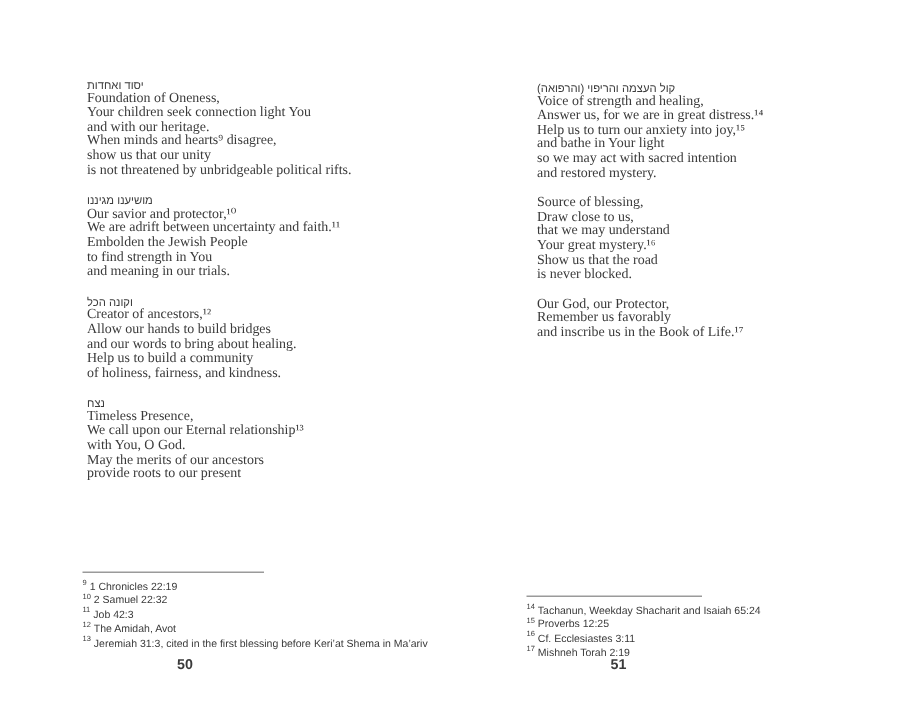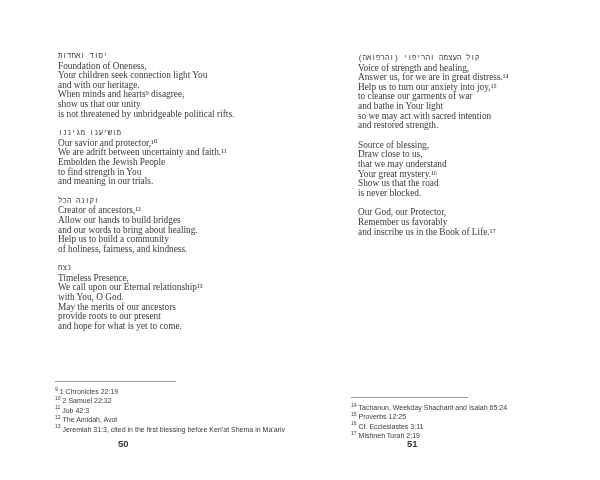--- a/index.html
+++ b/index.html
@@ -9,21 +9,21 @@
     position:relative;
     font-family:"Liberation Serif","DejaVu Serif",serif;
     color:#3a3a3a;
     overflow:hidden;
   }
   .page-col { position:absolute; }
   .left-col  { left:58px;  top:52px; width:255px; }
   .right-col { left:358px; top:54px; width:235px; }
   .stanza { margin:0 0 10px 0; }
   .hebrew-heading {
-    font-family:Liberation Mono, monospace;
+    font-family:Liberation Sans, sans-serif;
     font-size:7.5px;
     line-height:9.6px;
     direction:rtl;
     text-align:left;
     color:#3a3a3a;
     white-space:nowrap;
   }
   .verse-line {
     font-size:9.3px;
     line-height:9.6px;
@@ -97,36 +97,34 @@
     <div class="verse-line">of holiness, fairness, and kindness.</div>
   </div>
 
   <div class="stanza">
     <div class="hebrew-heading" dir="rtl">נצח</div>
     <div class="verse-line">Timeless Presence,</div>
     <div class="verse-line">We call upon our Eternal relationship¹³</div>
     <div class="verse-line">with You, O God.</div>
     <div class="verse-line">May the merits of our ancestors</div>
     <div class="verse-line">provide roots to our present</div>
-    <div class="verse-line">and hope for what is yet to come.</div>
   </div>
 
 </div>
 
 <div class="page-col right-col">
 
   <div class="stanza">
     <div class="hebrew-heading" dir="rtl">קול העצמה והריפוי (והרפואה)</div>
     <div class="verse-line">Voice of strength and healing,</div>
     <div class="verse-line">Answer us, for we are in great distress.¹⁴</div>
     <div class="verse-line">Help us to turn our anxiety into joy,¹⁵</div>
-    <div class="verse-line">to cleanse our garments of war</div>
     <div class="verse-line">and bathe in Your light</div>
     <div class="verse-line">so we may act with sacred intention</div>
-    <div class="verse-line">and restored strength.</div>
+    <div class="verse-line">and restored mystery.</div>
   </div>
 
   <div class="stanza">
     <div class="verse-line">Source of blessing,</div>
     <div class="verse-line">Draw close to us,</div>
     <div class="verse-line">that we may understand</div>
     <div class="verse-line">Your great mystery.¹⁶</div>
     <div class="verse-line">Show us that the road</div>
     <div class="verse-line">is never blocked.</div>
   </div>

